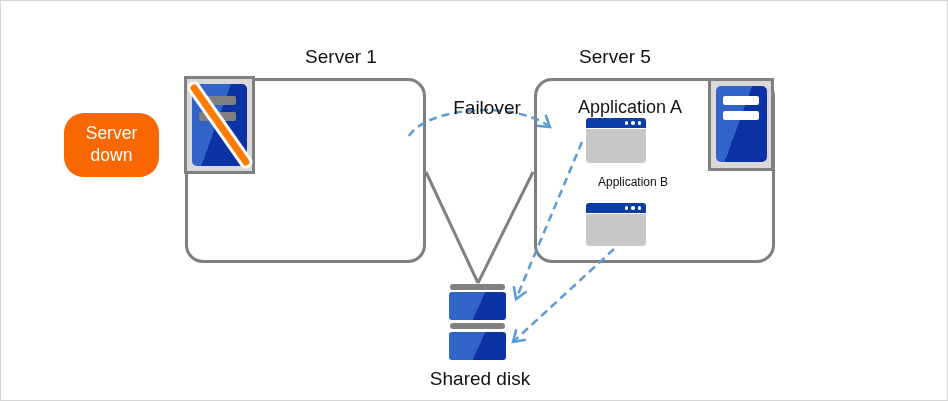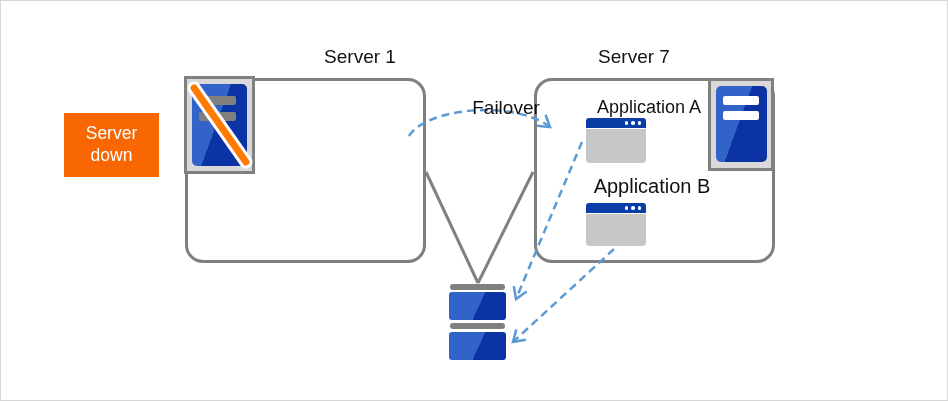--- a/index.html
+++ b/index.html
@@ -10,31 +10,31 @@
   }
   
   .server-box{
     position:absolute;width:241px;height:185px;top:77px;
     background:#ffffff;border:3px solid var(--box-border-gray,#7f7f7f);
     border-radius:18px;box-sizing:border-box;
   }
   .box1{left:184px;}
   .box2{left:533px;}
   
-  .label{position:absolute;transform:translateX(-50%);white-space:nowrap;font-size:19px;margin-left:19px;}
+  .label{position:absolute;transform:translateX(-50%);white-space:nowrap;font-size:19px;}
   .server1-label{left:340px;top:45px;}
   .server2-label{left:614px;top:45px;}
   .failover-label{left:486px;top:96px;}
   .appA-label{left:629px;top:96px;font-size:18px;}
-  .appB-label{left:632px;top:174px;font-size:20px;}
+  .appB-label{left:632px;top:174px;font-size:12px;}
   .disk-label{left:479px;top:367px;}
   
   .badge{
     position:absolute;left:63px;top:112px;width:95px;height:64px;
-    background:var(--accent-orange,#f96702);border-radius:0;
+    background:var(--accent-orange,#f96702);border-radius:20px;
     color:#fff;font-size:17.5px;line-height:1.25;text-align:center;
     display:flex;align-items:center;justify-content:center;
     box-sizing:border-box;padding:0 9px;
   }
   
   .server-icon{
     position:absolute;border:3px solid var(--line-gray,#808080);
     background:var(--icon-bg-gray,#d9d9d9);box-sizing:border-box;
   }
   .icon-down{left:183px;top:75px;width:71px;height:98px;}
@@ -98,21 +98,21 @@
       </marker>
     </defs>
     <path class="gray-line" d="M425 171 L477 282"></path>
     <path class="gray-line" d="M532 171 L477 282"></path>
     <path class="blue-arrow" d="M408 135 C426 106 514 99 549 126" marker-end="url(#arrowV)"></path>
     <path class="blue-arrow" d="M581 141 L515 298" marker-end="url(#arrowV)"></path>
     <path class="blue-arrow" d="M613 248 L512 341" marker-end="url(#arrowV)"></path>
   </svg>
 
   <div class="label server1-label">Server 1</div>
-  <div class="label server2-label">Server 7</div>
+  <div class="label server2-label">Server 5</div>
   <div class="label failover-label">Failover</div>
   <div class="badge">Server down</div>
 
   <div class="server-icon icon-down">
     <div class="tower">
       <div class="bar b1"></div>
       <div class="bar b2"></div>
     </div>
     <div class="slash"></div>
   </div>
@@ -141,14 +141,15 @@
       <span class="dot"></span>
       <span class="dot"></span>
     </div>
     <div class="appbody"></div>
   </div>
 
   <div class="disk-bar db1"></div>
   <div class="disk-body dd1"></div>
   <div class="disk-bar db2"></div>
   <div class="disk-body dd2"></div>
+  <div class="label disk-label">Shared disk</div>
 
 </div>
 
 </body></html>

